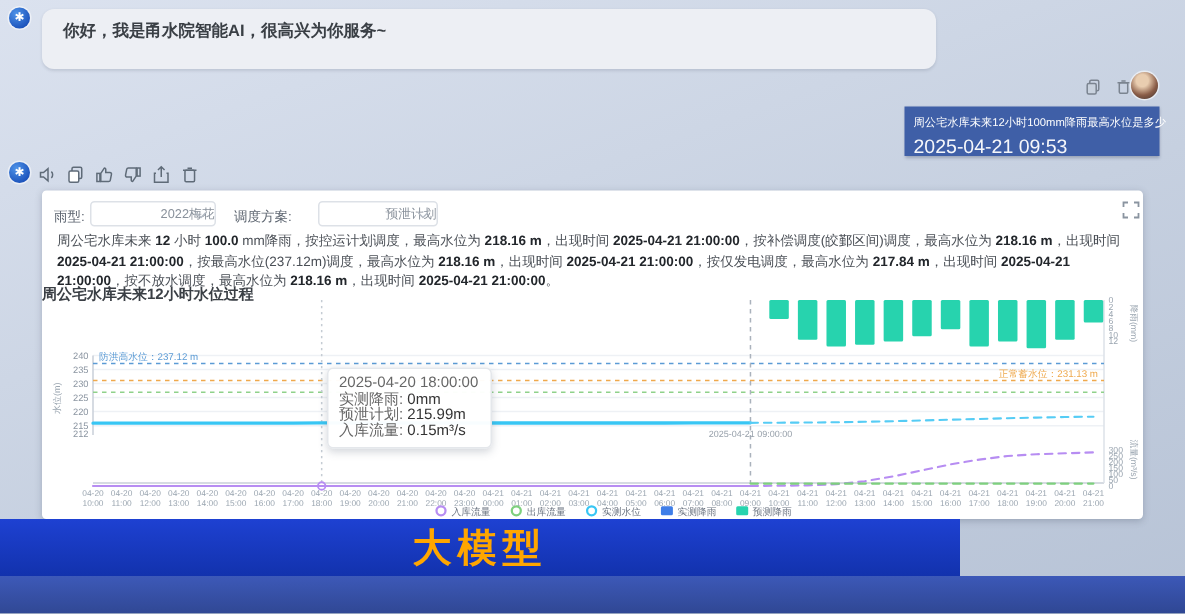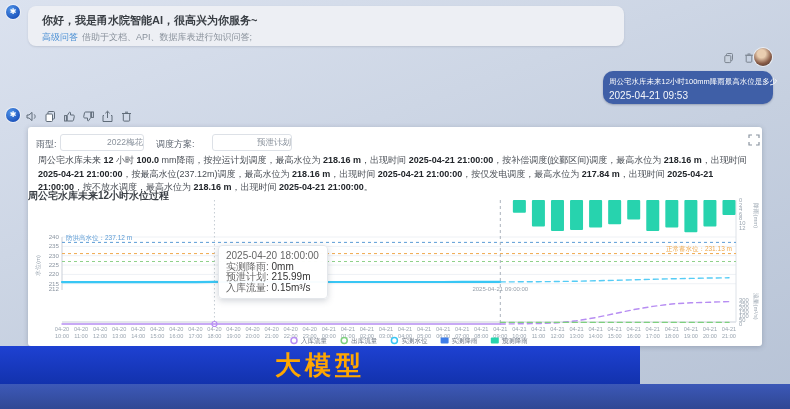--- a/index.html
+++ b/index.html
@@ -14,23 +14,23 @@
     border-radius:8px;box-shadow:0 1px 2px rgba(60,70,90,.15);}
   .bubble-ai .t1{position:absolute;left:14px;top:7px;font-size:11px;font-weight:bold;color:#3a3f45;}
   .bubble-ai .t2{position:absolute;left:14px;top:25px;font-size:9px;color:#8a929c;}
   .bubble-ai .t2 .tag{color:#4a8fd4;margin-right:4px;}
   .mini-icons{position:absolute;left:723px;top:52px;display:flex;gap:8px;}
   .mini-icons .ic{width:12px;height:12px;cursor:pointer;}
   .user-avatar{position:absolute;left:754px;top:48px;width:18px;height:18px;border-radius:50%;
     background:radial-gradient(circle at 42% 32%,#e9cdb0 25%,#8a5d48 60%,#3a2d2a 100%);
     box-shadow:0 0 0 1px rgba(255,255,255,.6);}
   .bubble-user{position:absolute;left:603px;top:71px;width:170px;height:33px;background:#3f5fa7;
-    border-radius:10px;color:#fff;padding:5px 6px;box-sizing:border-box;box-shadow:0 1px 2px rgba(40,50,80,.3);}
+    border-radius:0;color:#fff;padding:5px 6px;box-sizing:border-box;box-shadow:0 1px 2px rgba(40,50,80,.3);}
   .bubble-user .m{font-size:7.5px;line-height:11px;white-space:nowrap;}
-  .bubble-user .time{font-size:10px;margin-top:3px;opacity:.95;}
+  .bubble-user .time{font-size:13px;margin-top:3px;opacity:.95;}
   .toolbar{position:absolute;left:25px;top:110px;display:flex;gap:6px;}
   .toolbar .ic{width:13px;height:13px;cursor:pointer;}
   
   .card{position:absolute;left:28px;top:127px;width:734px;height:219px;background:#fff;
     border-radius:3px;box-shadow:0 1px 5px rgba(70,80,100,.30);overflow:hidden;}
   .ctrl-label{position:absolute;font-size:9px;color:#5d6570;}
   .select{position:absolute;height:17px;background:#fff;border:1px solid #dde1e7;border-radius:3px;
     box-sizing:border-box;font-size:8.5px;color:#8a929c;line-height:15px;padding-left:8px;cursor:pointer;text-align:right;}
   .select .chev{position:absolute;right:5px;top:6px;}
   .expand{position:absolute;left:720px;top:7px;width:12px;height:12px;cursor:pointer;}
@@ -56,23 +56,20 @@
   .ic svg, .expand svg, .chev svg{display:block;}
 </style>
 </head>
 <body>
 
 <div class="screen">
 
   <div class="avatar-ai" style="left:6px;top:5px;">✱</div>
   <div class="bubble-ai">
     <div class="t1">你好，我是甬水院智能AI，很高兴为你服务~</div>
-    <div class="t2">
-      <span class="tag">高级问答</span><span>借助于文档、API、数据库表进行知识问答;</span>
-    </div>
   </div>
 
   <div class="mini-icons">
     <span class="ic">
       <svg viewBox="0 0 12 12" width="12" height="12">
           <rect x="3.5" y="1.5" width="6" height="7" rx="1" fill="none" stroke="#7b8490" stroke-width="1"></rect>
           <rect x="1.8" y="3.6" width="6" height="7" rx="1" fill="#c9d2de" stroke="#7b8490" stroke-width="1"></rect>
         </svg>
     </span>
     <span class="ic">

